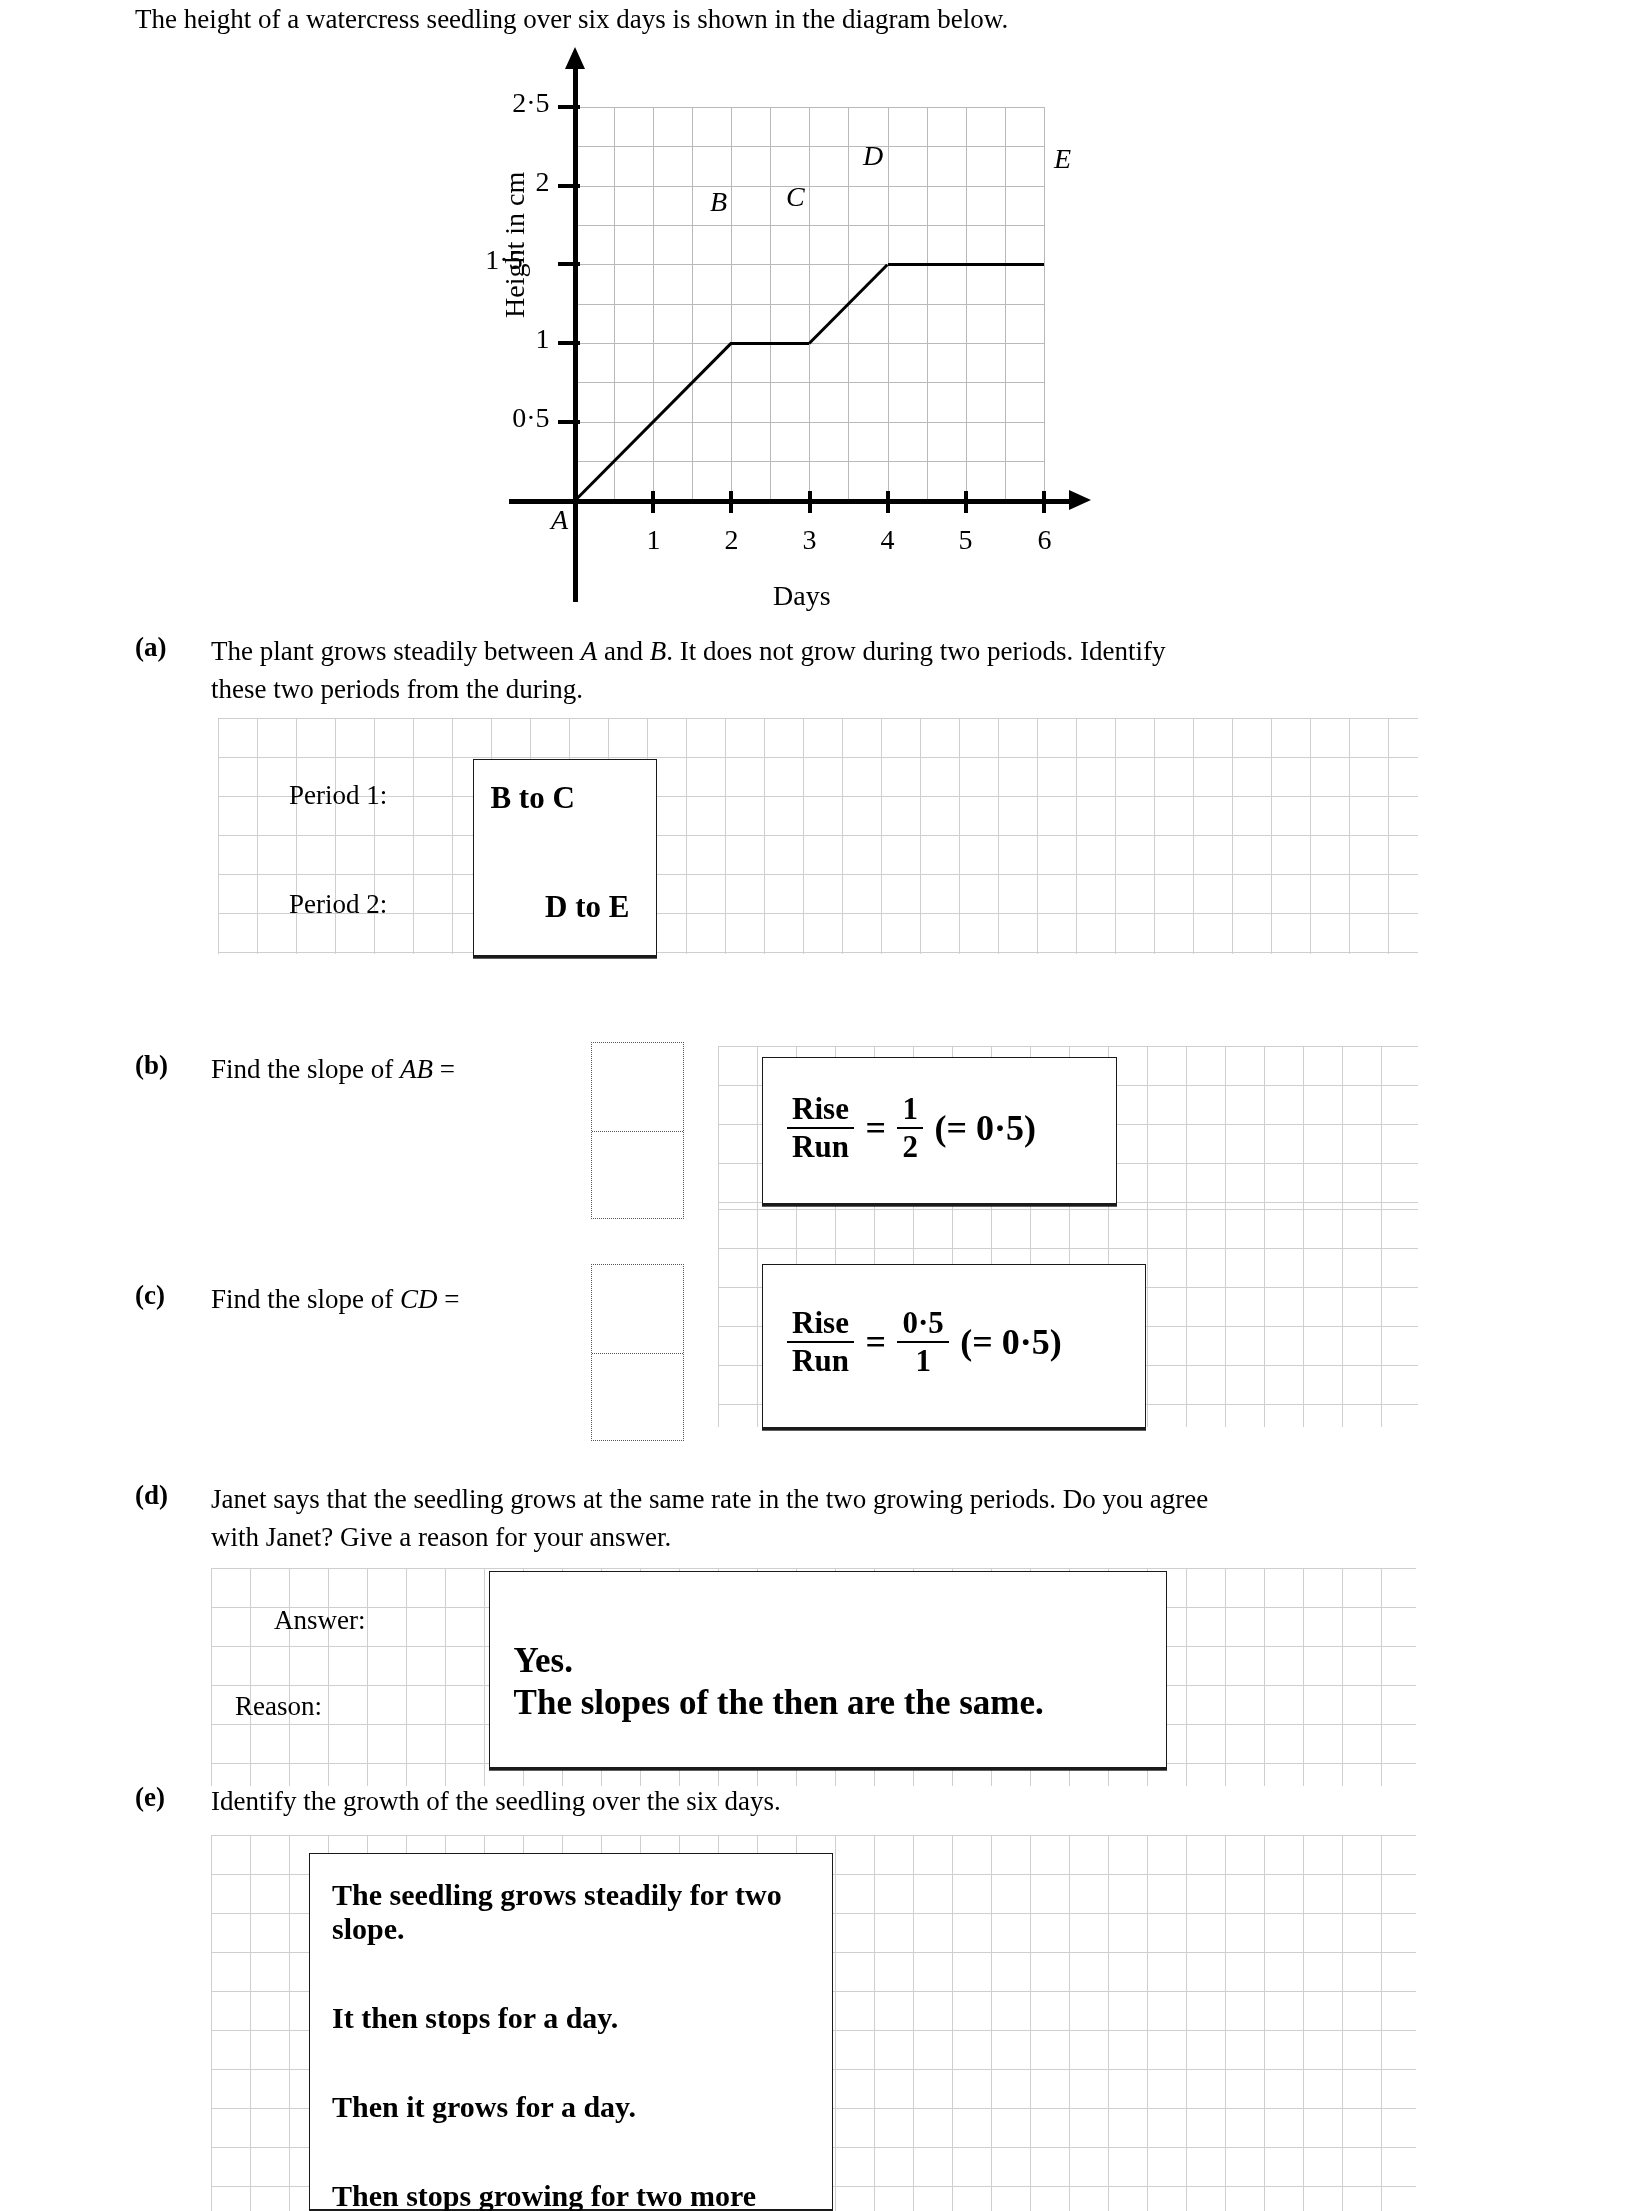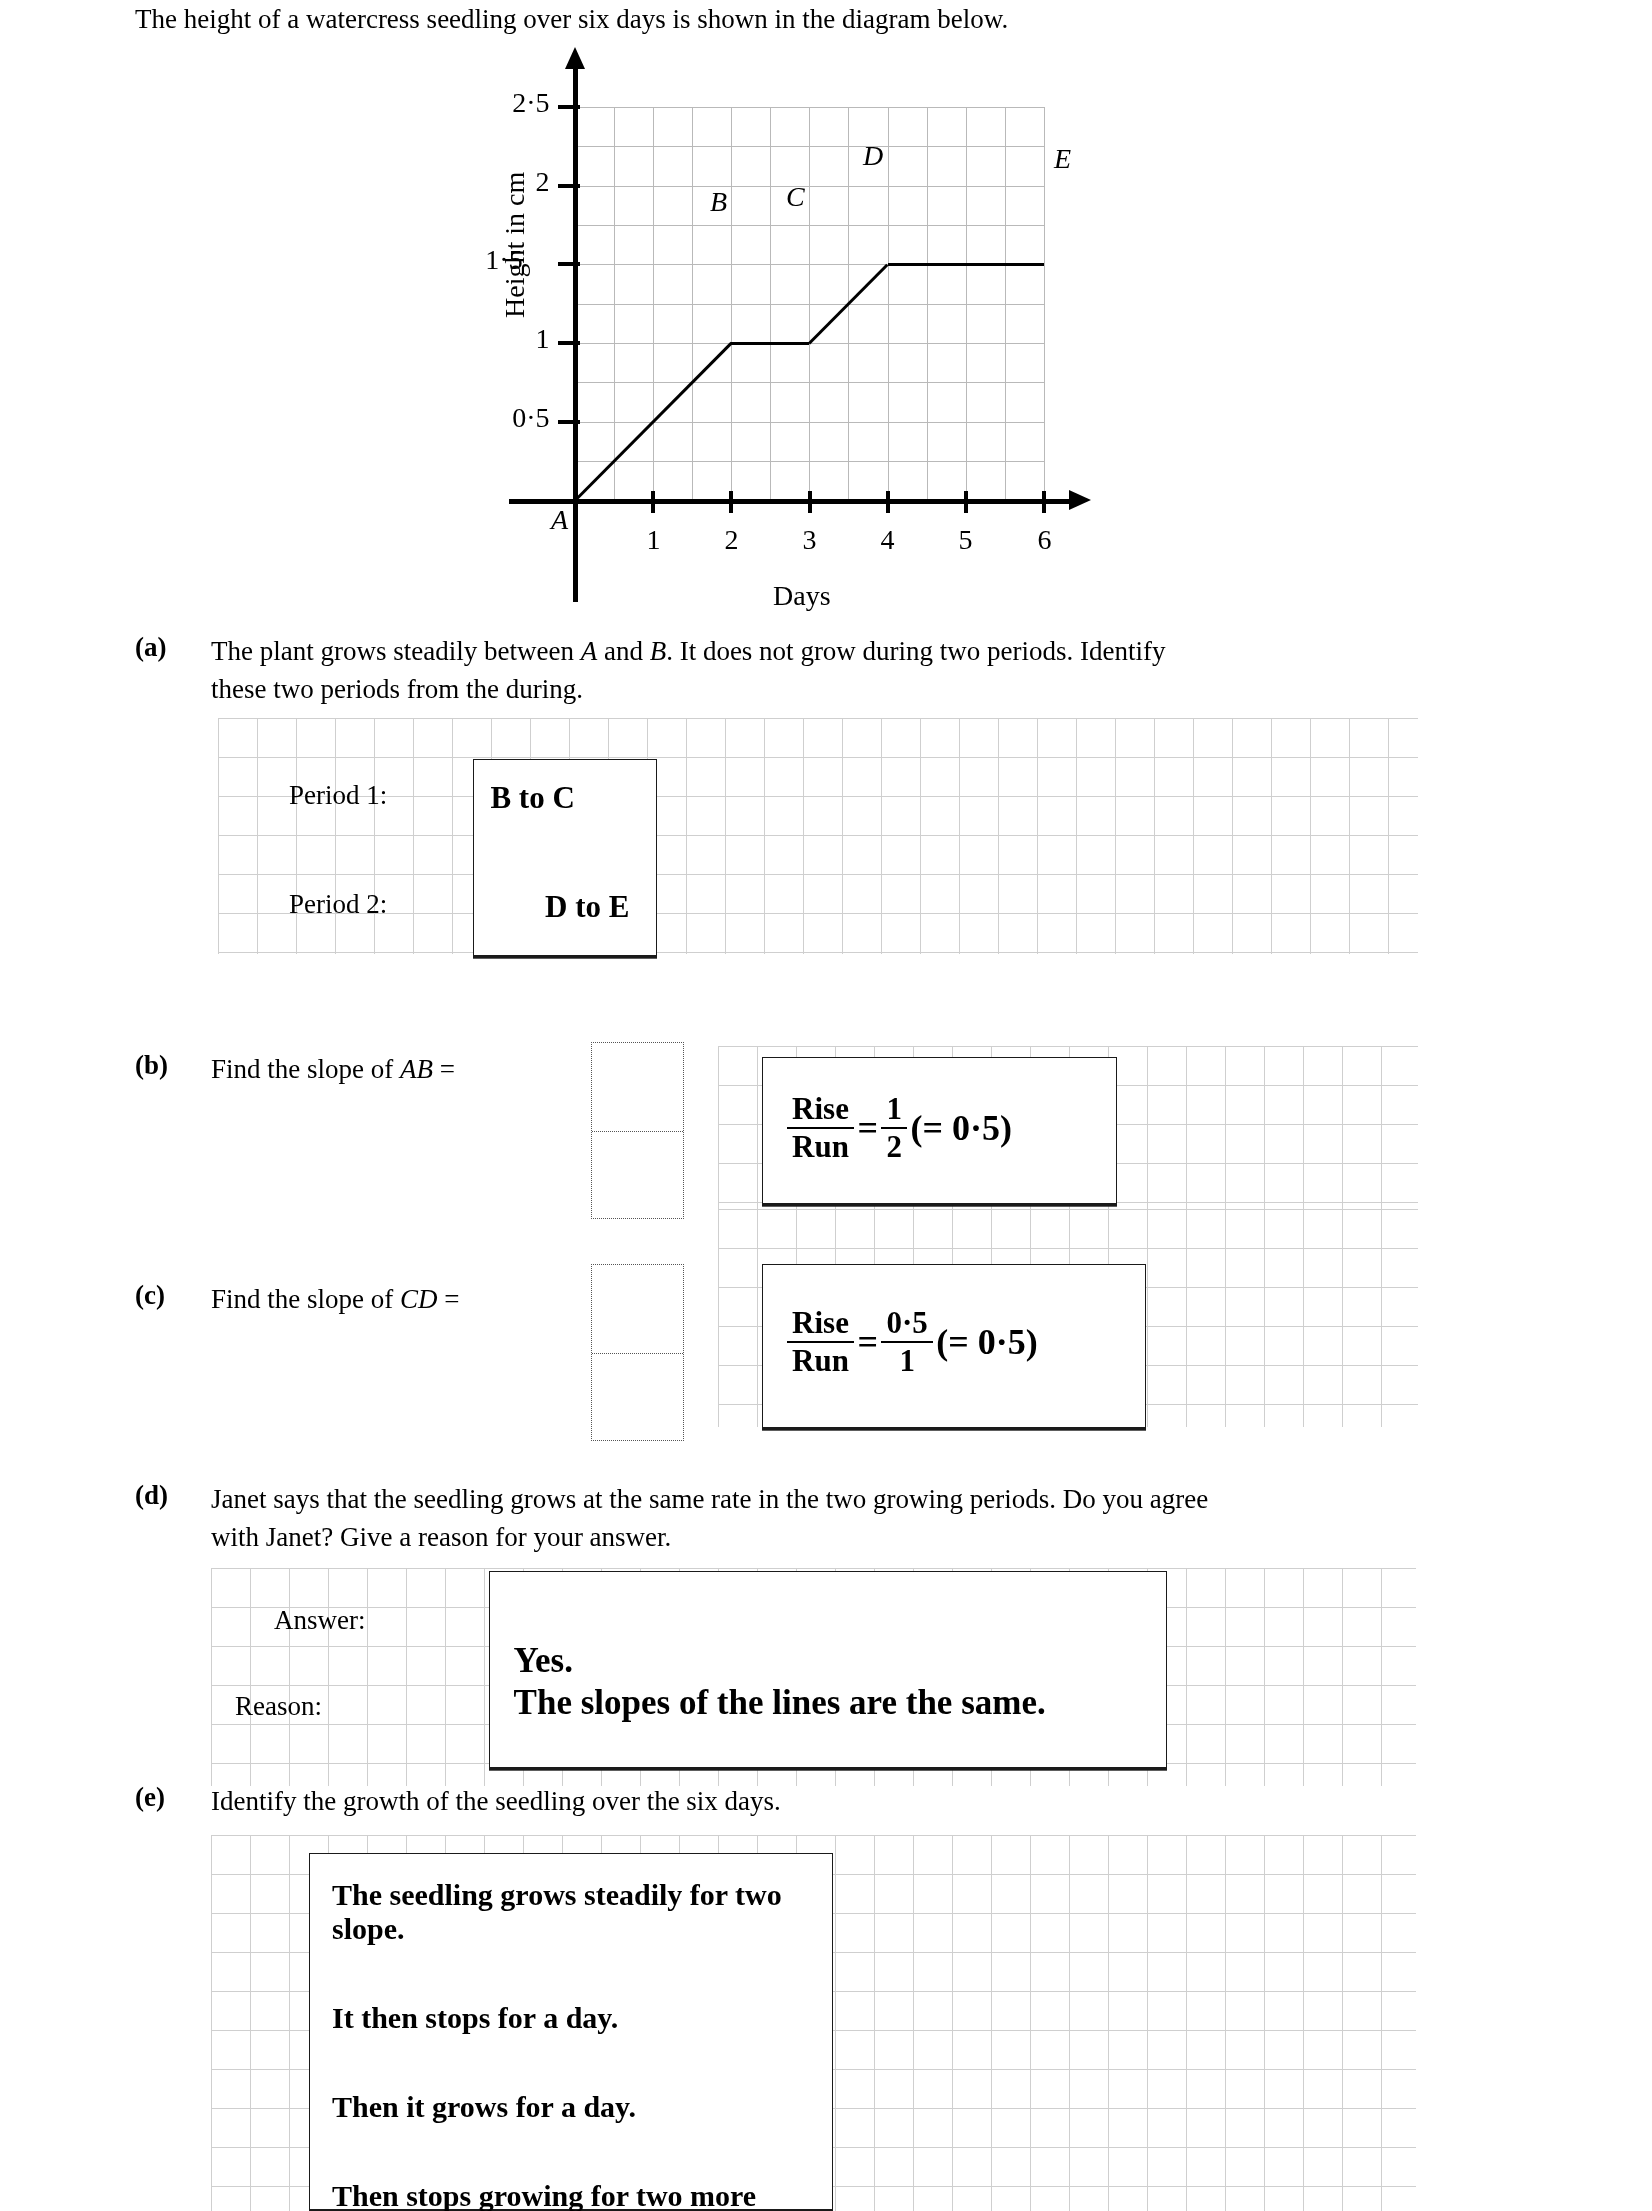--- a/index.html
+++ b/index.html
@@ -91,21 +91,21 @@
   }
   .dotbox .divider {
     position:absolute; left:0; right:0; top:50%;
     border-top:1.8px dotted #555;
   }
 
   
   .fracline { display:inline-block; vertical-align:middle; text-align:center; }
   .fracline .num { display:block; padding:0 5.5px; font-weight:bold; }
   .fracline .den { display:block; padding:0 5.5px; border-top:2.7px solid #000; font-weight:bold; }
-  .eqrow { display:flex; align-items:center; gap:3px; font-size:31px; font-weight:bold; }
+  .eqrow { display:flex; align-items:center; gap:11px; font-size:31px; font-weight:bold; }
   .eqrow .big { font-size:36px; }
 
   
   .inline-lbl { position:absolute; font-size:27px; }
 
   .plain { position:absolute; font-size:27px; }
 </style>
 </head>
 <body>
 
@@ -278,21 +278,21 @@
     <span>with Janet?  Give a reason for your answer.</span>
   </div>
 </div>
 
 <div class="wsgrid" style="left:211px; top:1568px; width:1205px; height:218px;"></div>
 <div class="plain" style="left:235px; top:1605px;margin-left:39px;">Answer:</div>
 <div class="plain" style="left:235px; top:1691px;">Reason:</div>
 
 <div class="ansbox" style="left:489px; top:1571px; width:676px; height:195px;">
   <div class="ansbox-txt" style="position:absolute; left:23.6px; top:25.5px; font-size:35px;margin-top:43px;">Yes.</div>
-  <div class="ansbox-txt" style="position:absolute; left:23.6px; top:111px; font-size:35px;">The slopes of the lines are the same.</div>
+  <div class="ansbox-txt" style="position:absolute; left:23.6px; top:111px; font-size:35px;">The slopes of the then are the same.</div>
 </div>
 
 <div class="qrow" style="left:135px; top:1782px; width:1382px;">
   <div class="q-label">(e)</div>
   <div class="q-body q-text">
     <span>Identify the growth of the seedling over the six days.</span>
   </div>
 </div>
 
 <div class="wsgrid" style="left:211px; top:1835px; width:1205px; height:376px;"></div>

